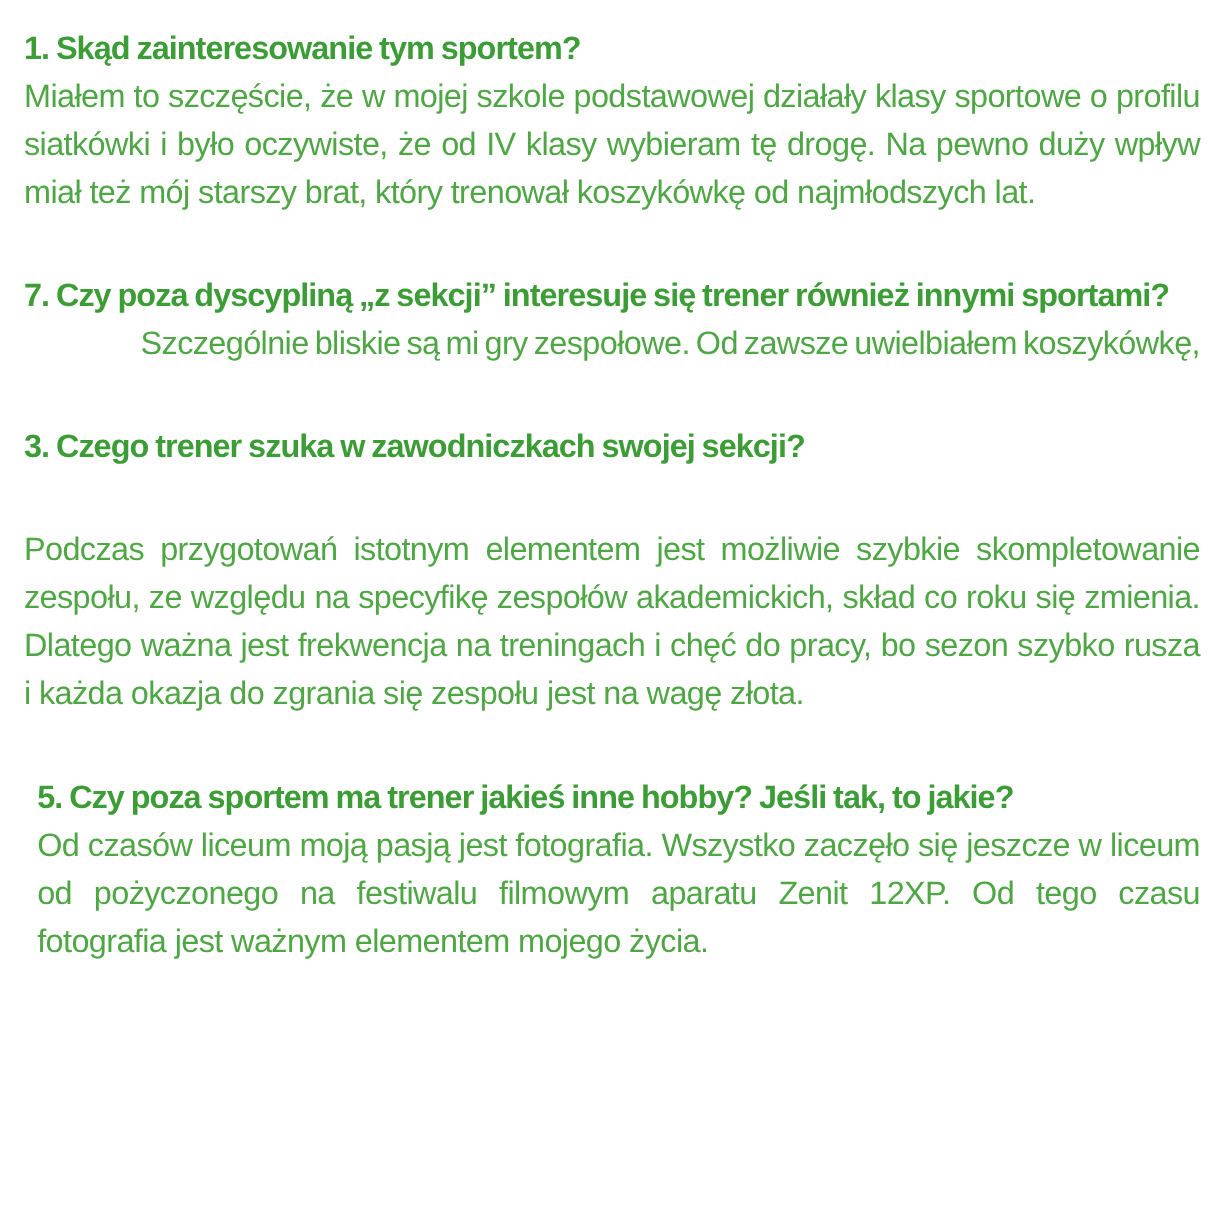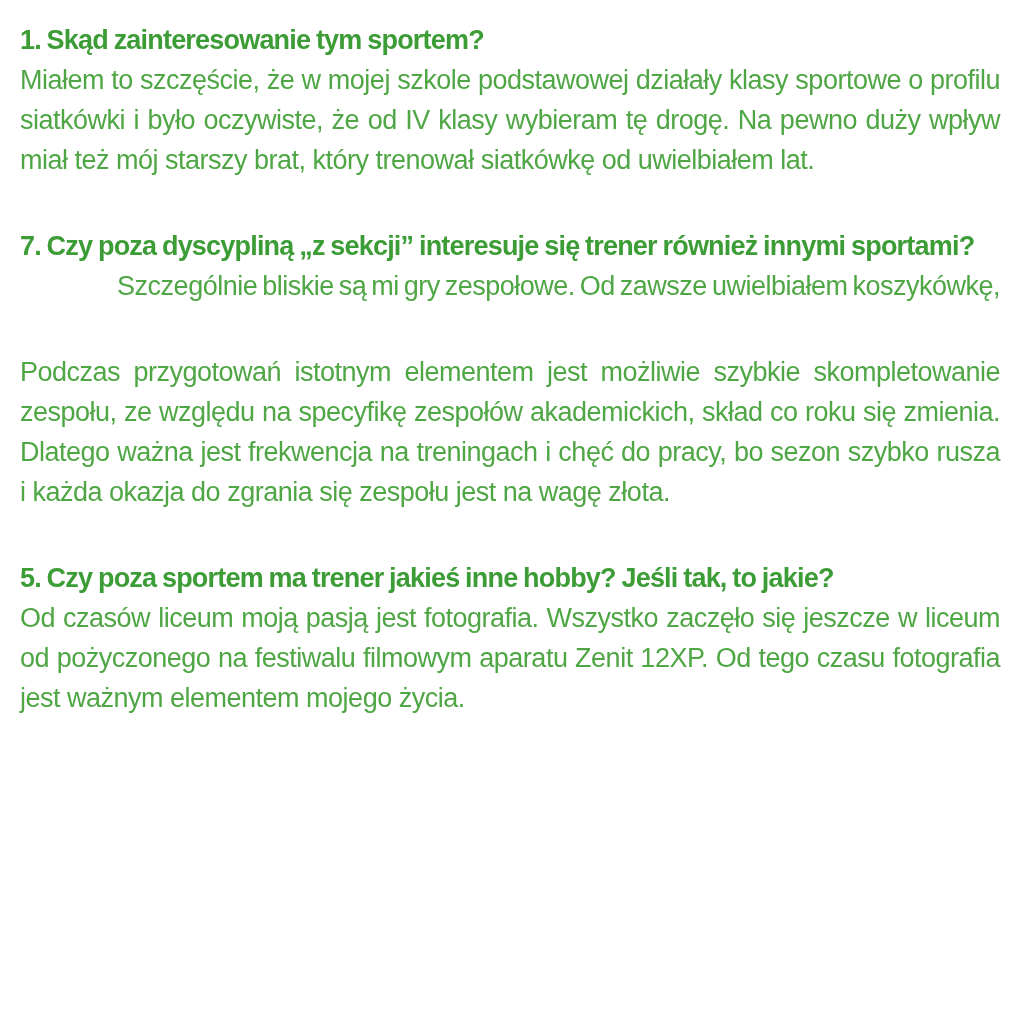--- a/index.html
+++ b/index.html
@@ -18,20 +18,21 @@
     width: 1024px;
     height: 1024px;
     padding: 20px 24px 0 20px;
     background: #ffffff;
   }
   .qa-section {
     margin: 0 0 46px 0;
   }
   .qa-section:last-child {
     margin-bottom: 0;
+    margin-left: 11px;
   }
   .question {
     margin: 0;
     color: #3c9c36;
     font-size: 27px;
     font-weight: 700;
     line-height: 40px;
     letter-spacing: -0.8px;
     word-spacing: -1px;
     white-space: nowrap;
@@ -53,29 +54,30 @@
     white-space: nowrap;
   }
 </style>
 </head>
 <body>
 
 <main class="page">
 
   <section class="qa-section">
     <h2 class="question">1. Skąd zainteresowanie tym sportem?</h2>
-    <p class="answer">Miałem to szczęście, że w mojej szkole podstawowej działały klasy sportowe o profilu siatkówki i było oczywiste, że od IV klasy wybieram tę drogę. Na pewno duży wpływ miał też mój starszy brat, który trenował siatkówkę od uwielbiałem lat.</p>
+    <p class="answer">Miałem to szczęście, że w mojej szkole podstawowej działały klasy sportowe o profilu siatkówki i było oczywiste, że od IV klasy wybieram tę drogę. Na pewno duży wpływ miał też mój starszy brat, który trenował koszykówkę od najmłodszych lat.</p>
   </section>
 
   <section class="qa-section">
     <h2 class="question">7. Czy poza dyscypliną „z sekcji” interesuje się trener również innymi sportami?</h2>
     <p class="answer lines"><span class="line">Szczególnie bliskie są mi gry zespołowe. Od zawsze uwielbiałem koszykówkę,</span><br></p>
   </section>
 
   <section class="qa-section">
+    <h2 class="question">3. Czego trener szuka w zawodniczkach swojej sekcji?</h2>
   </section>
 
   <section class="qa-section">
     <p class="answer">Podczas przygotowań istotnym elementem jest możliwie szybkie skompletowanie zespołu, ze względu na specyfikę zespołów akademickich, skład co roku się zmienia. Dlatego ważna jest frekwencja na treningach i chęć do pracy, bo sezon szybko rusza i każda okazja do zgrania się zespołu jest na wagę złota.</p>
   </section>
 
   <section class="qa-section">
     <h2 class="question">5. Czy poza sportem ma trener jakieś inne hobby? Jeśli tak, to jakie?</h2>
     <p class="answer">Od czasów liceum moją pasją jest fotografia. Wszystko zaczęło się jeszcze w liceum od pożyczonego na festiwalu filmowym aparatu Zenit 12XP. Od tego czasu fotografia jest ważnym elementem mojego życia.</p>
   </section>

